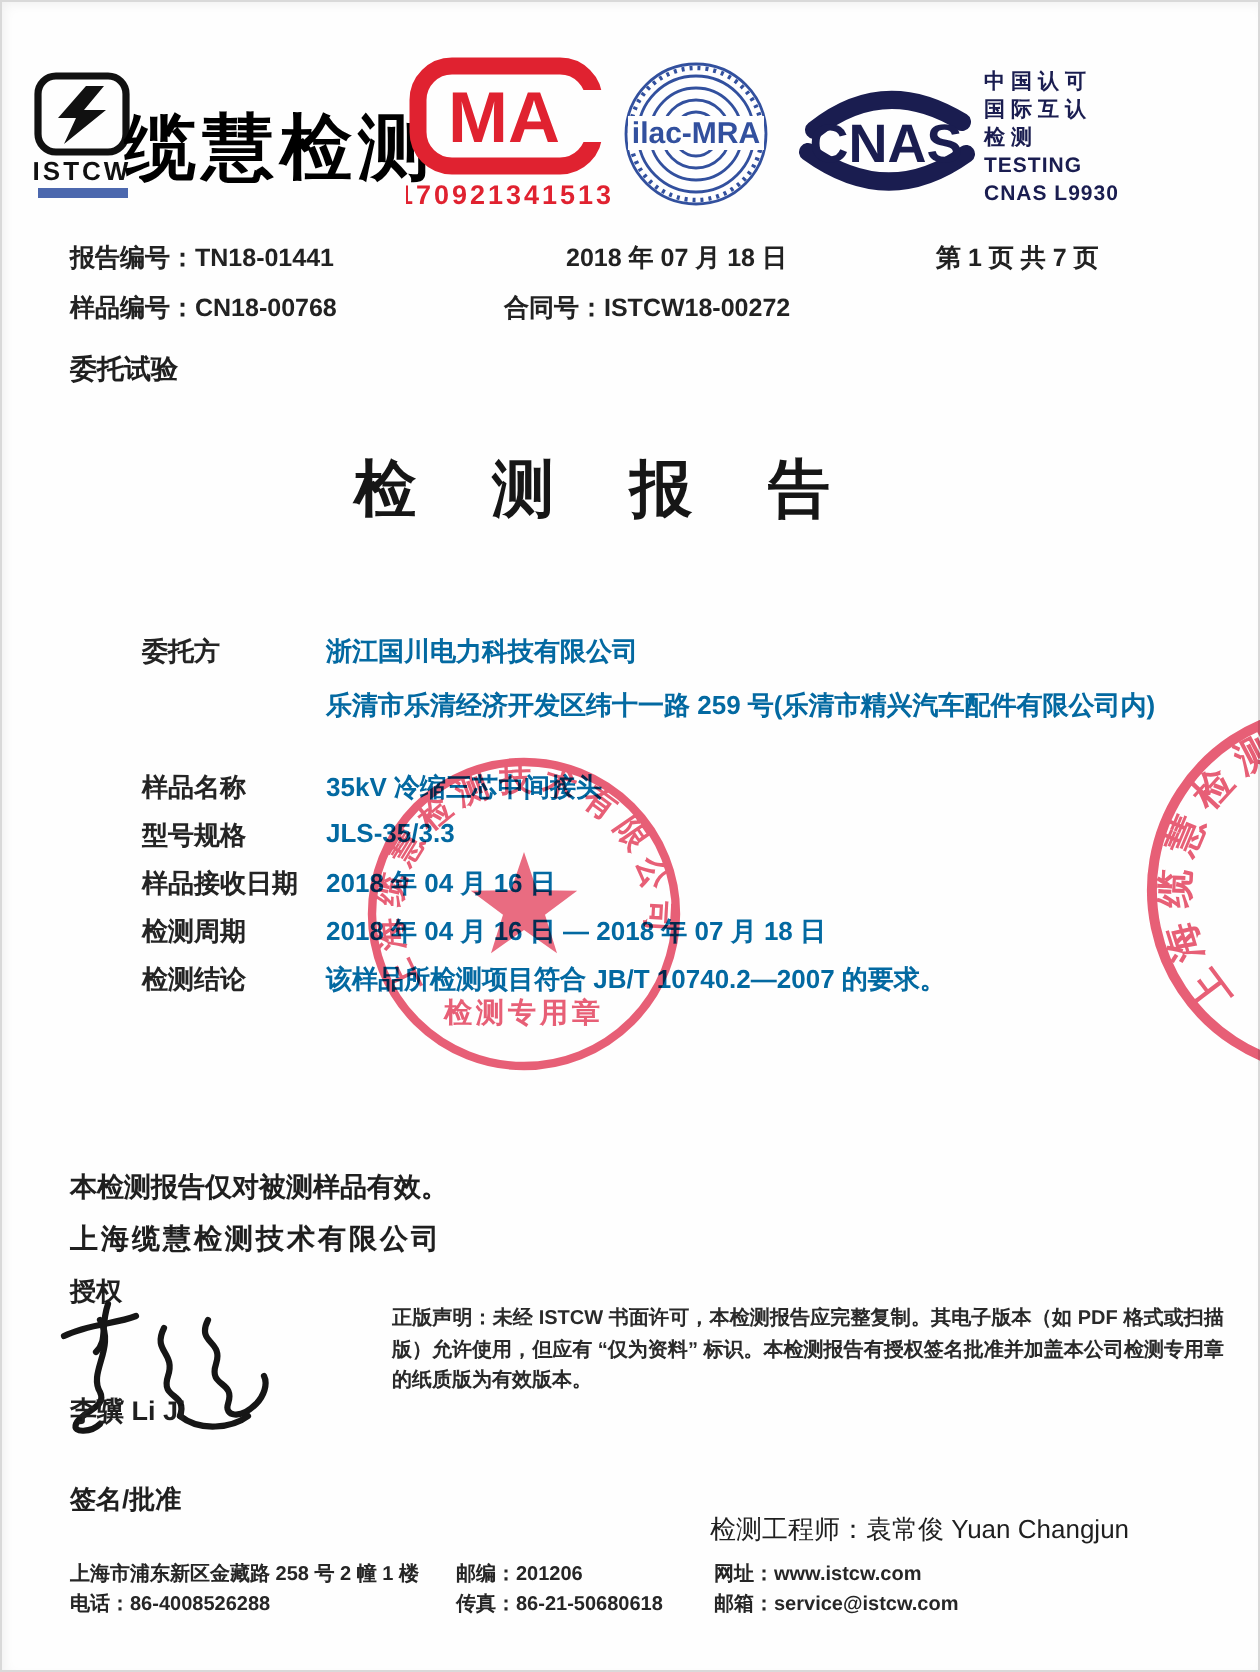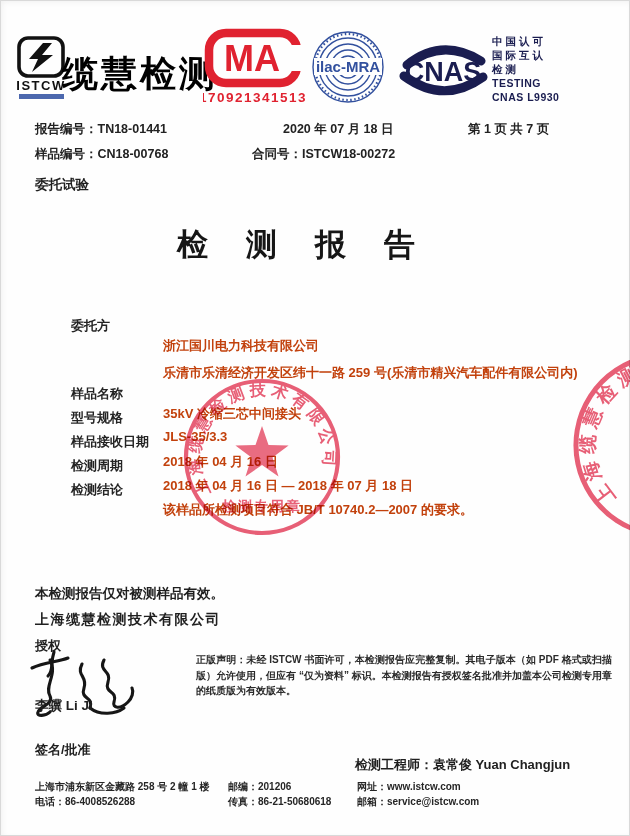--- a/index.html
+++ b/index.html
@@ -23,33 +23,33 @@
   .accr{left:492px;top:34px;line-height:14px;color:var(--navy);font-weight:700;}
   .accr .cnl{font-size:10.5px;letter-spacing:3px;}
   .accr .enl{font-size:10.5px;letter-spacing:0.5px;}
   
   .meta{font-size:12.5px;font-weight:700;color:#222;}
   .title{
     left:0;right:0;top:224px;text-align:center;
     font-size:31px;font-weight:800;letter-spacing:38px;color:#161616;
   }
   .lbl{font-size:13px;font-weight:700;color:#242424;margin-left:36px;}
-  .val{font-size:13px;font-weight:700;color:#c2410c;margin-top:20px;}
+  .val{font-size:13px;font-weight:700;color:#0369a1;}
   .field-label{left:35px;width:120px;}
   .field-value{left:163px;width:440px;}
   .validity{left:35px;top:585px;font-size:13.5px;font-weight:800;}
   .company{left:35px;top:611px;font-size:14px;font-weight:800;letter-spacing:1.5px;}
   .authorize{left:35px;top:637px;font-size:13px;font-weight:700;}
   .signer{left:35px;top:697px;font-size:13.5px;font-weight:800;}
   .signrole{left:35px;top:741px;font-size:13px;font-weight:700;}
   .disclaimer{
     left:196px;top:652px;width:416px;font-size:10px;line-height:15.5px;
     font-weight:600;color:#2a2a2a;text-align:justify;
   }
-  .engineer{left:355px;top:756px;font-size:13px;font-weight:700;}
+  .engineer{left:355px;top:756px;font-size:13px;font-weight:400;}
   .foot{font-size:10px;font-weight:700;color:#262626;}
   
   .stamp{mix-blend-mode:multiply;opacity:.84;pointer-events:none;}
   .stamp .ring{fill:none;stroke:var(--stamp-color);}
   .stamp .star{fill:var(--stamp-color);opacity:.92;}
   .stamp text{fill:var(--stamp-color);font-family:"Liberation Sans","DejaVu Sans",sans-serif;font-weight:700;}
   
   .navy-stroke{fill:none;stroke:var(--navy);}
 </style>
 </head>
@@ -95,21 +95,21 @@
 
   <div class="abs accr">
     <div class="cnl">中国认可</div>
     <div class="cnl">国际互认</div>
     <div class="cnl">检测</div>
     <div class="enl">TESTING</div>
     <div class="enl">CNAS L9930</div>
   </div>
 
   <div class="abs meta" style="left:35px;top:121px">报告编号：TN18-01441</div>
-  <div class="abs meta" style="left:283px;top:121px">2020 年 07 月 18 日</div>
+  <div class="abs meta" style="left:283px;top:121px">2018 年 07 月 18 日</div>
   <div class="abs meta" style="left:468px;top:121px">第 1 页 共 7 页</div>
 
   <div class="abs meta" style="left:35px;top:146px">样品编号：CN18-00768</div>
   <div class="abs meta" style="left:252px;top:146px">合同号：ISTCW18-00272</div>
 
   <div class="abs" style="left:35px;top:176px;font-size:13.5px;font-weight:800">委托试验</div>
 
   <div class="abs title">检测报告</div>
 
   <div class="abs lbl field-label" style="top:317px">委托方</div>

